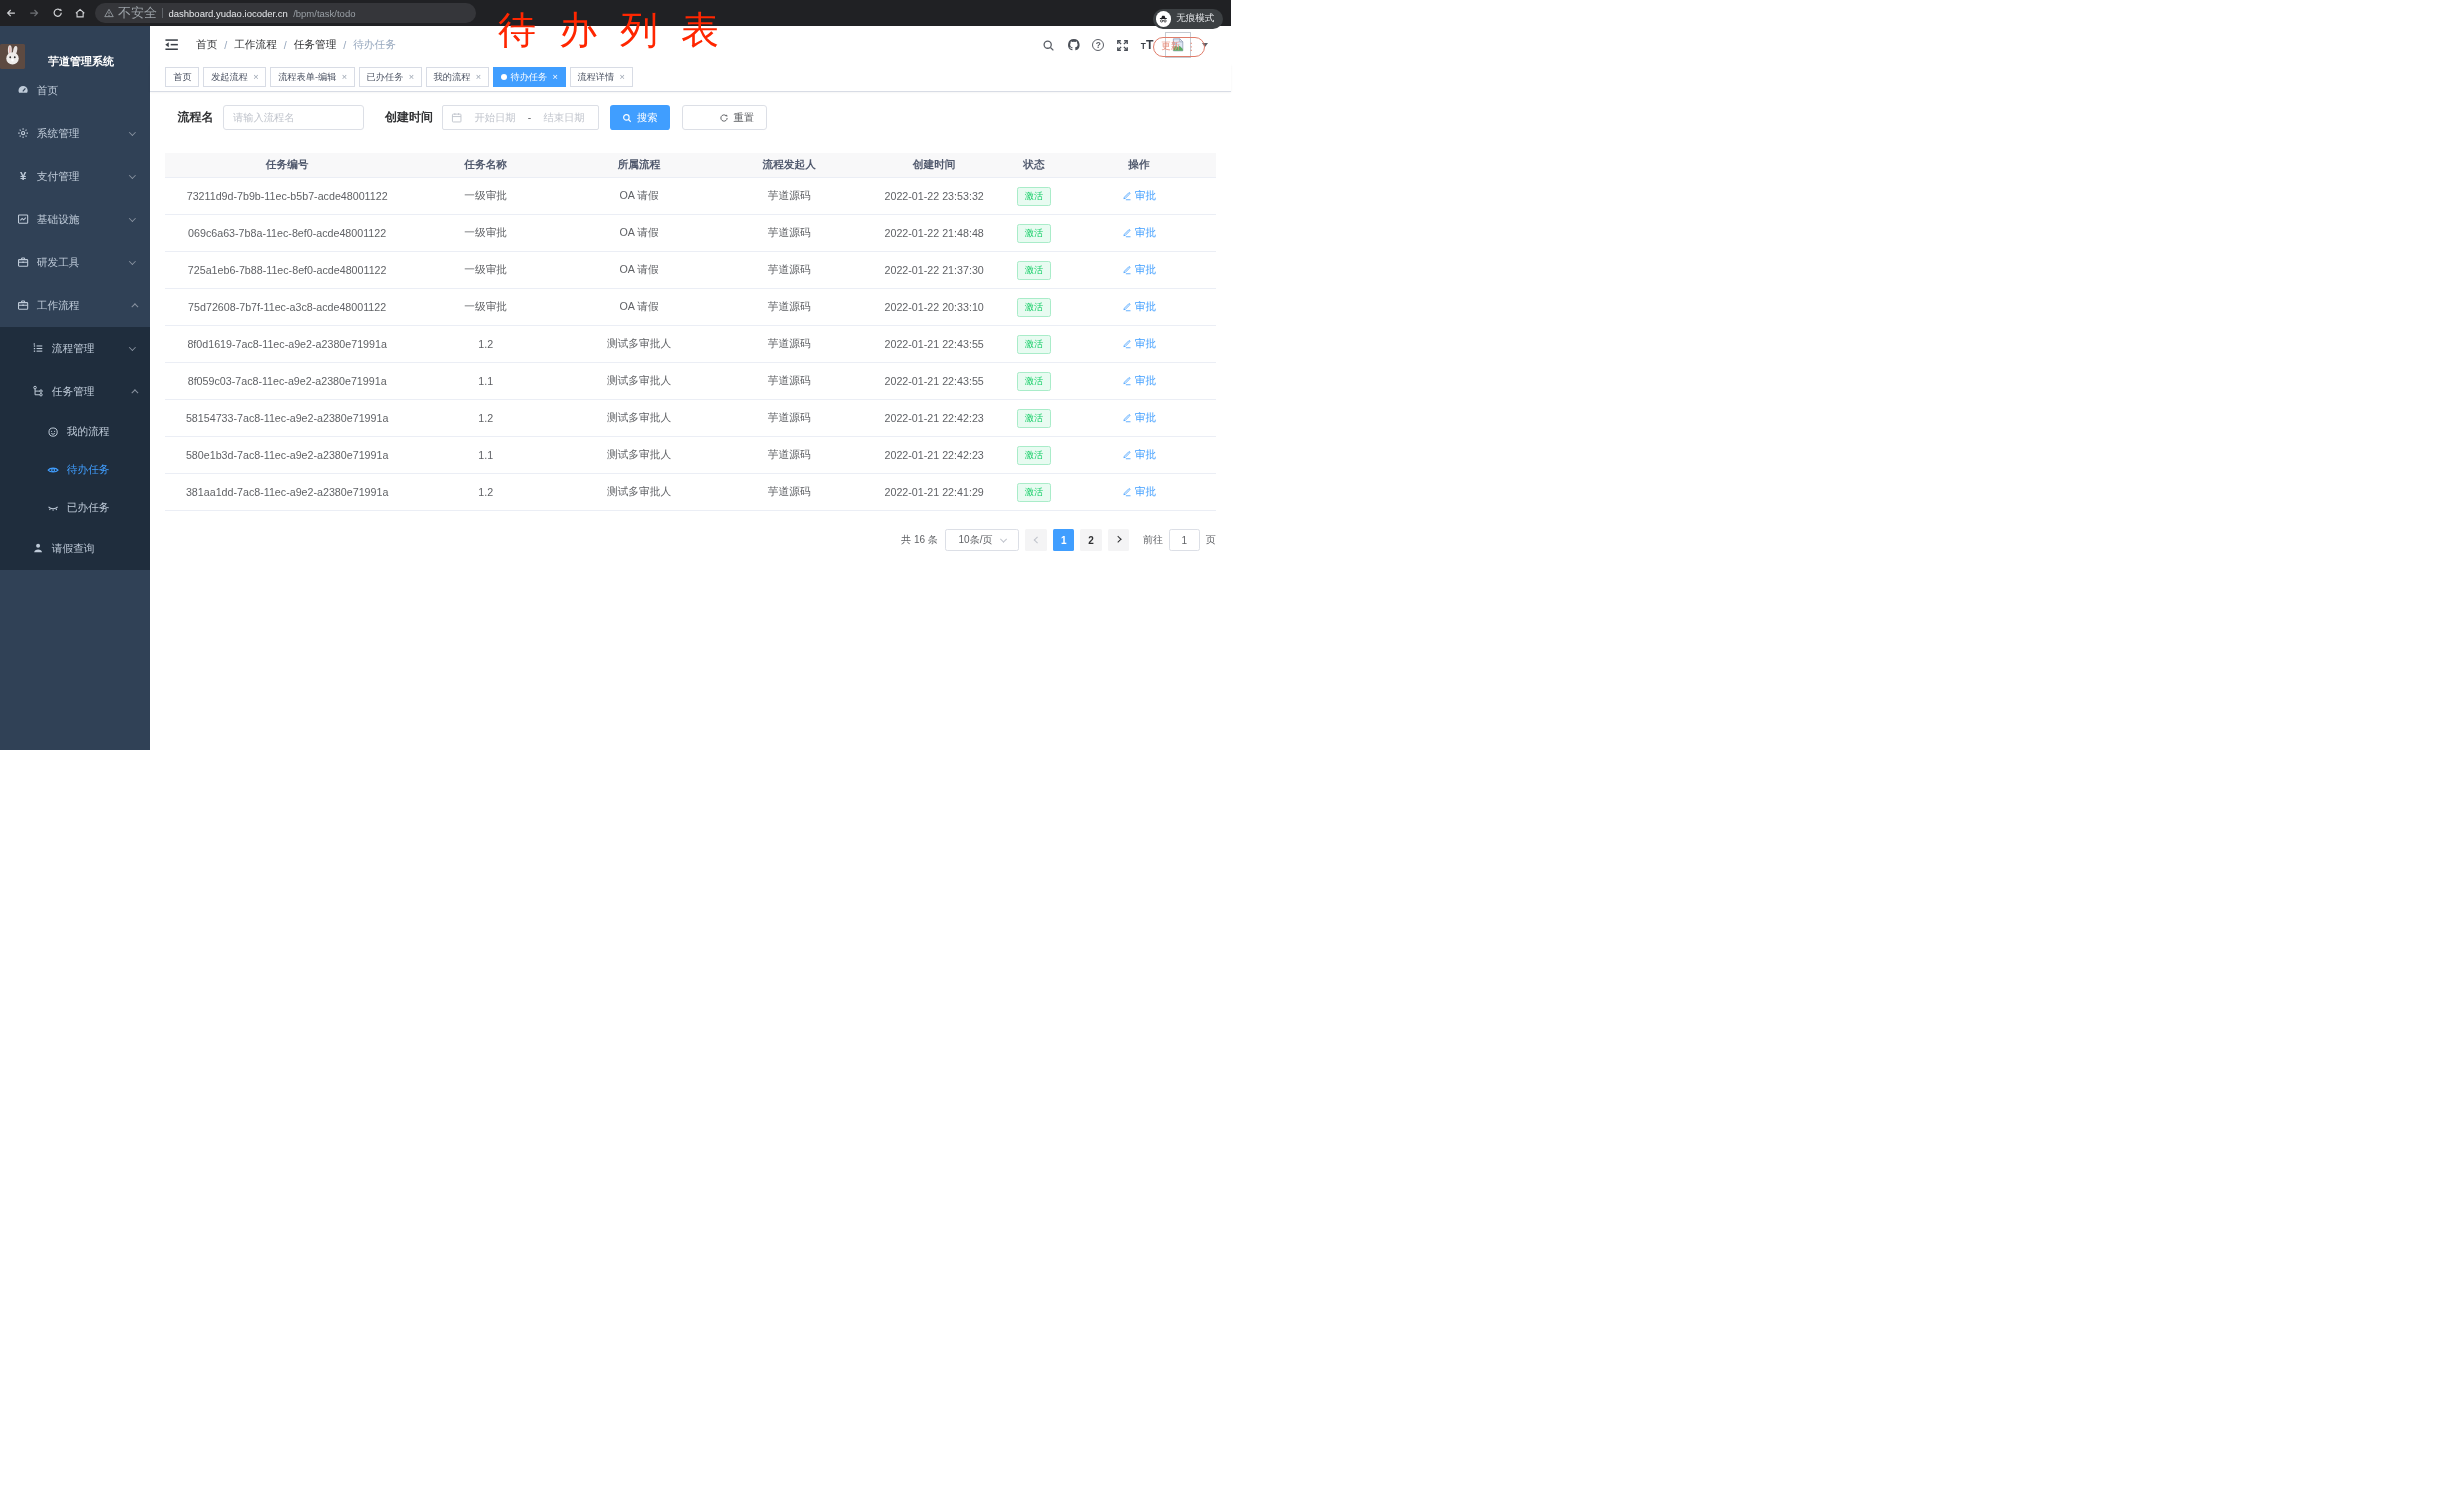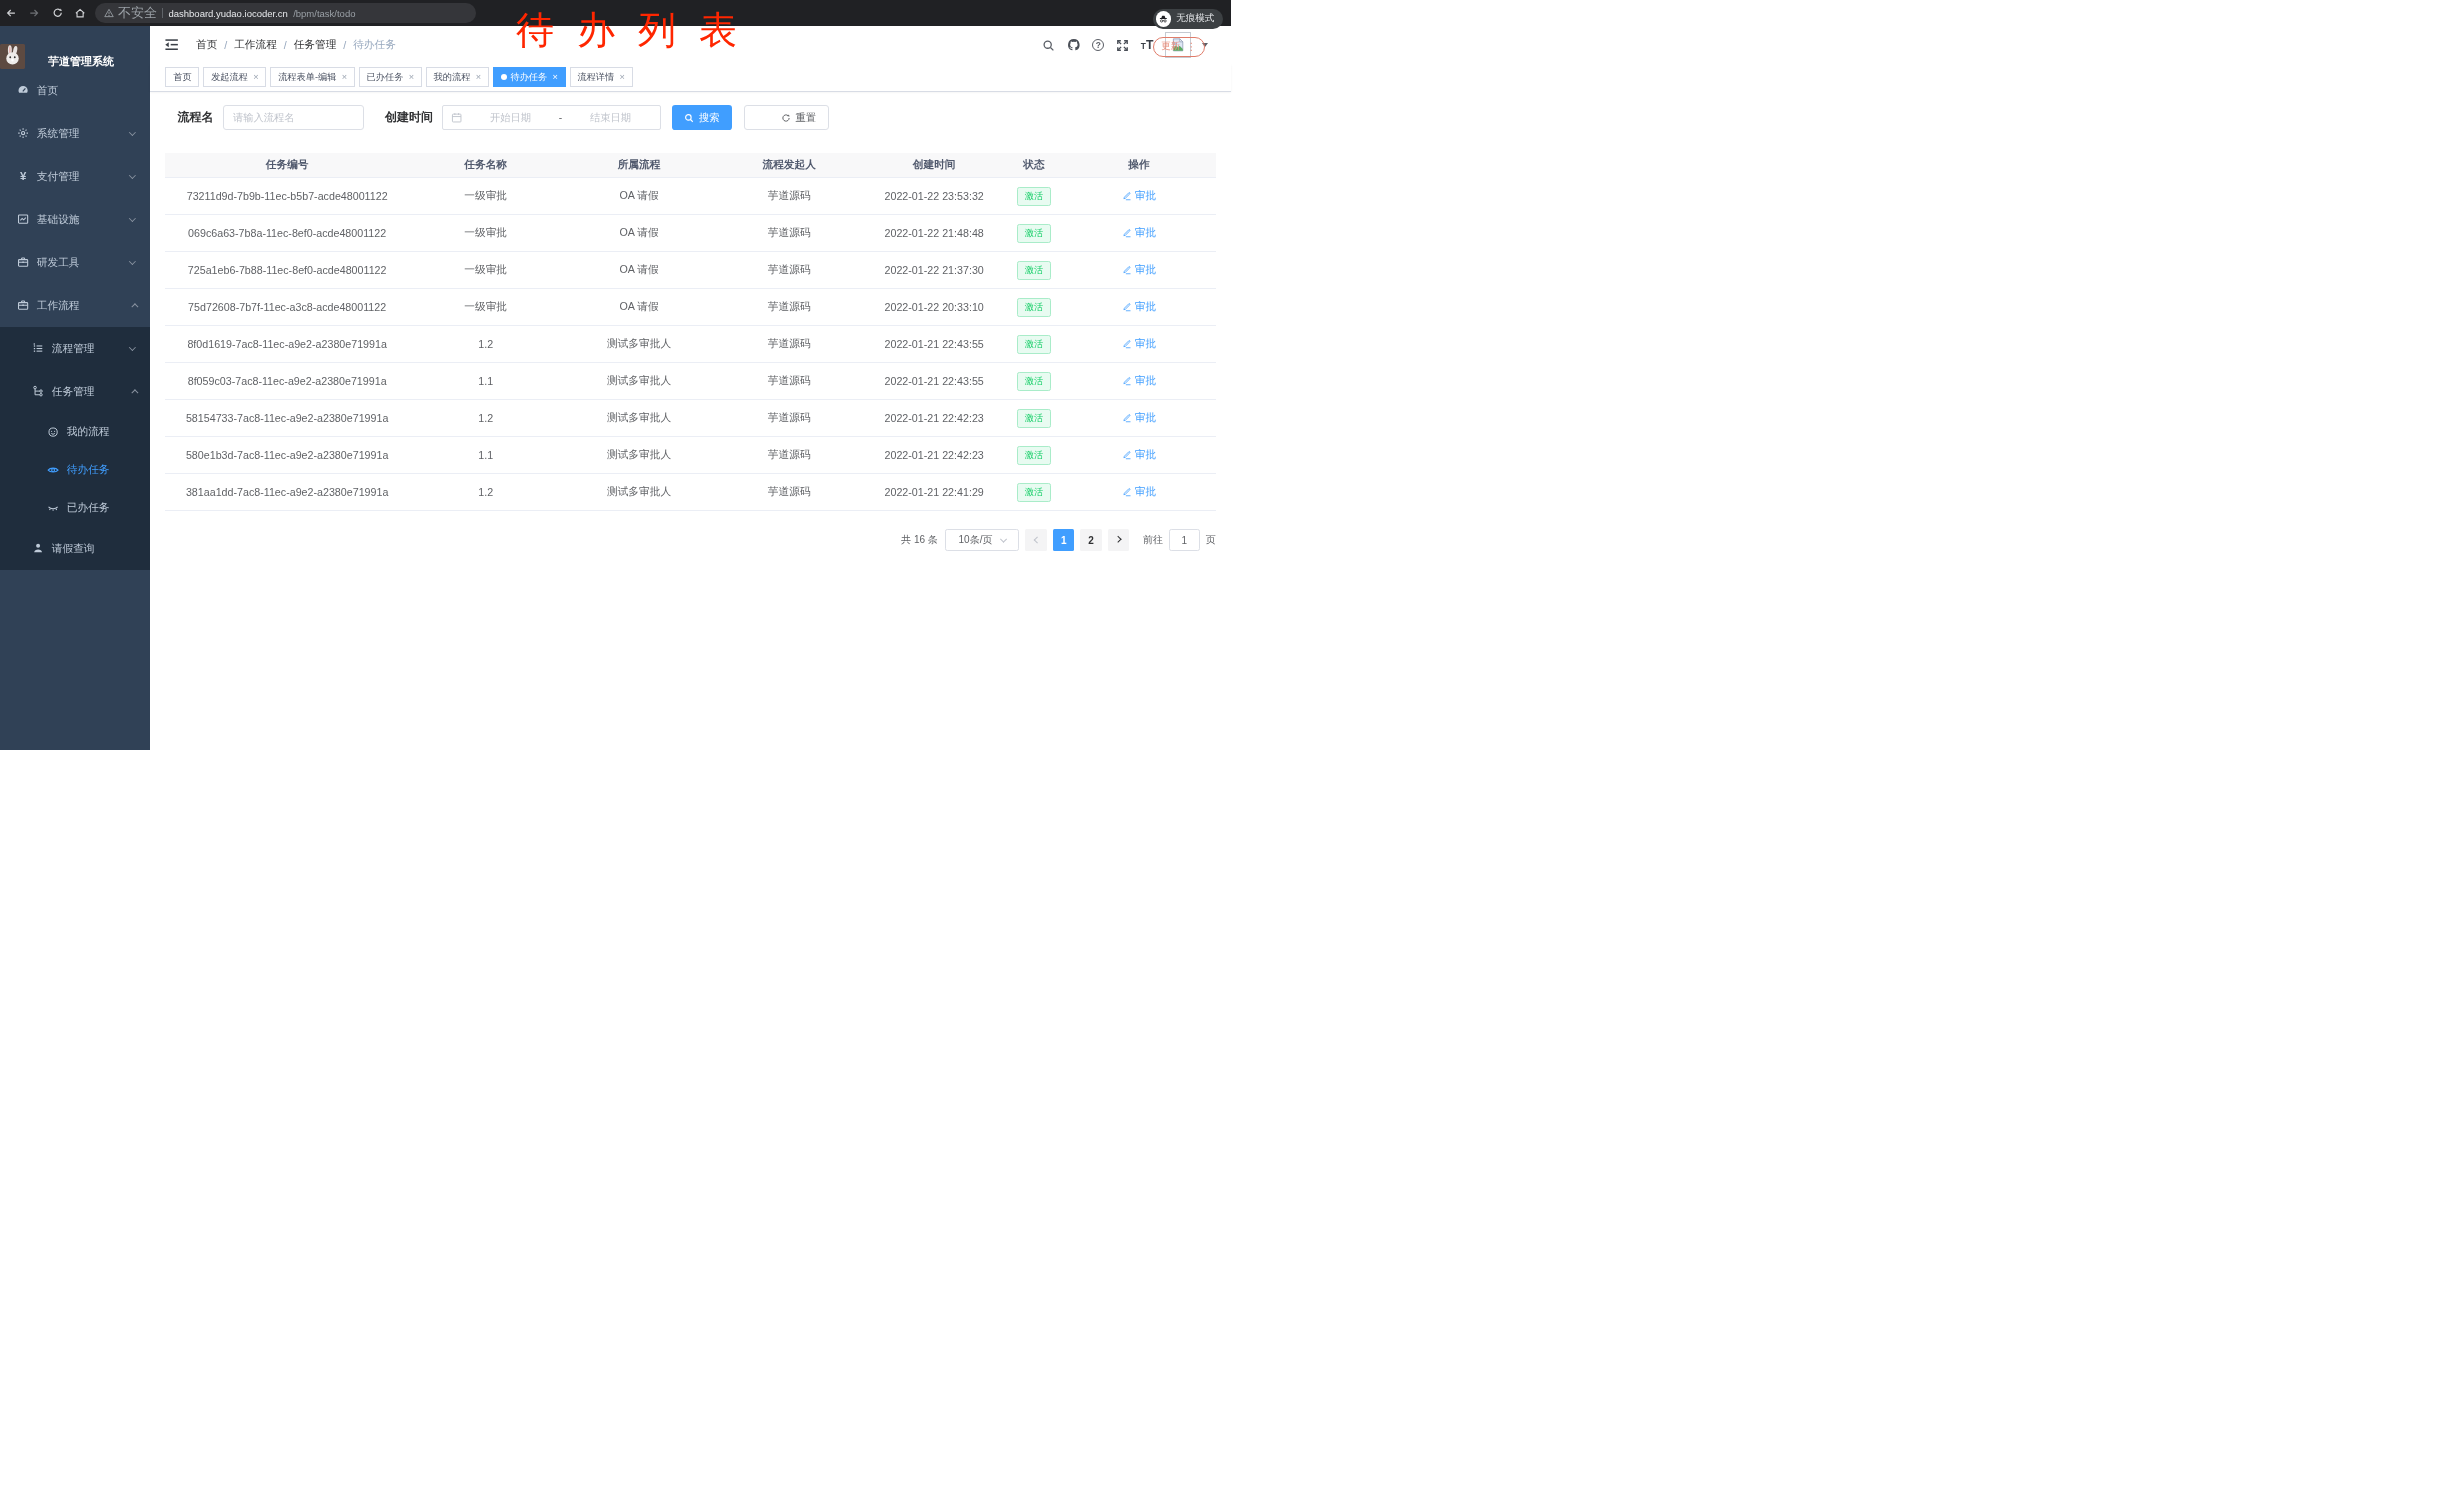--- a/index.html
+++ b/index.html
@@ -22,21 +22,21 @@
   .keyicon, .staricon { color:#9aa0a6; font-size:10.7px; }
   .incog { background:#3c4043; border-radius:10px; height:20px; display:flex;
     align-items:center; gap:5.3px; padding:0 9.2px 0 3.1px; color:#e8eaed; font-size:9.5px; }
   .incog-badge { width:15.3px; height:15.3px; border-radius:50%; background:#fff;
     display:flex; align-items:center; justify-content:center; }
   .updatebtn { border:0.8px solid #e07c6a; color:#e98a77; border-radius:10px; height:20px;
     display:flex; align-items:center; gap:6.1px; padding:0 7.6px; font-size:9.5px; }
   .kebab { color:#e98a77; font-size:10px; letter-spacing:0; }
 
   
-  .annotation { position:absolute; left:516px; top:4.6px; z-index:60; color:#ff2600;
+  .annotation { position:absolute; left:498px; top:4.6px; z-index:60; color:#ff2600;
     font-size:38px; letter-spacing:23px; font-weight:500; white-space:nowrap; }
 
   
   .app { position:absolute; top:26px; left:0; width:1231px; height:724px; display:flex; }
 
   
   .sidebar { width:150px; height:724px; background:#304156; flex:none; overflow:hidden; }
   .logo { height:43px; display:flex; align-items:flex-end; gap:23px; }
   .logo-img { width:25px; height:25px; border-radius:2.3px; background:#6b4a3f; flex:none;
     display:flex; align-items:center; justify-content:center; overflow:hidden; }
@@ -84,21 +84,21 @@
   .tab .dot { width:6.1px; height:6.1px; border-radius:50%; background:#fff; }
 
   
   .filters { display:flex; align-items:center; margin:13.7px 0 0 27.5px; }
   .flabel { font-size:12px; font-weight:700; color:#303133; margin-right:9.2px; }
   .finput { width:141px; height:25px; border:0.8px solid #dcdfe6; border-radius:3.1px;
     padding:0 9.2px; font-size:10.3px; color:#606266; background:#fff;
     font-family:"Liberation Sans", sans-serif; }
   .finput::placeholder { color:#c0c4cc; }
   .flabel.time { margin-left:21.4px; }
-  .daterange { width:219px; height:25px; border:0.8px solid #dcdfe6; border-radius:2px;
+  .daterange { width:157px; height:25px; border:0.8px solid #dcdfe6; border-radius:2px;
     display:flex; align-items:center; padding:0 7.6px; gap:6.1px; color:#c0c4cc; font-size:10.3px; }
   .daterange .ph { flex:1; text-align:center; }
   .btn { height:25px; border-radius:3.1px; display:inline-flex; align-items:center; gap:4.6px;
     font-size:10.3px; padding:0 11.4px; cursor:pointer; border:0.8px solid transparent; }
   .btn-primary { background:#409eff; color:#fff; margin-left:10.7px; }
   .btn-plain { background:#fff; color:#606266; border-color:#dcdfe6; margin-left:12px;padding-left:36px; }
 
   
   .tablewrap { margin:23px 15.3px 0 15.3px; }
   table { width:100%; border-collapse:collapse; table-layout:fixed; }

